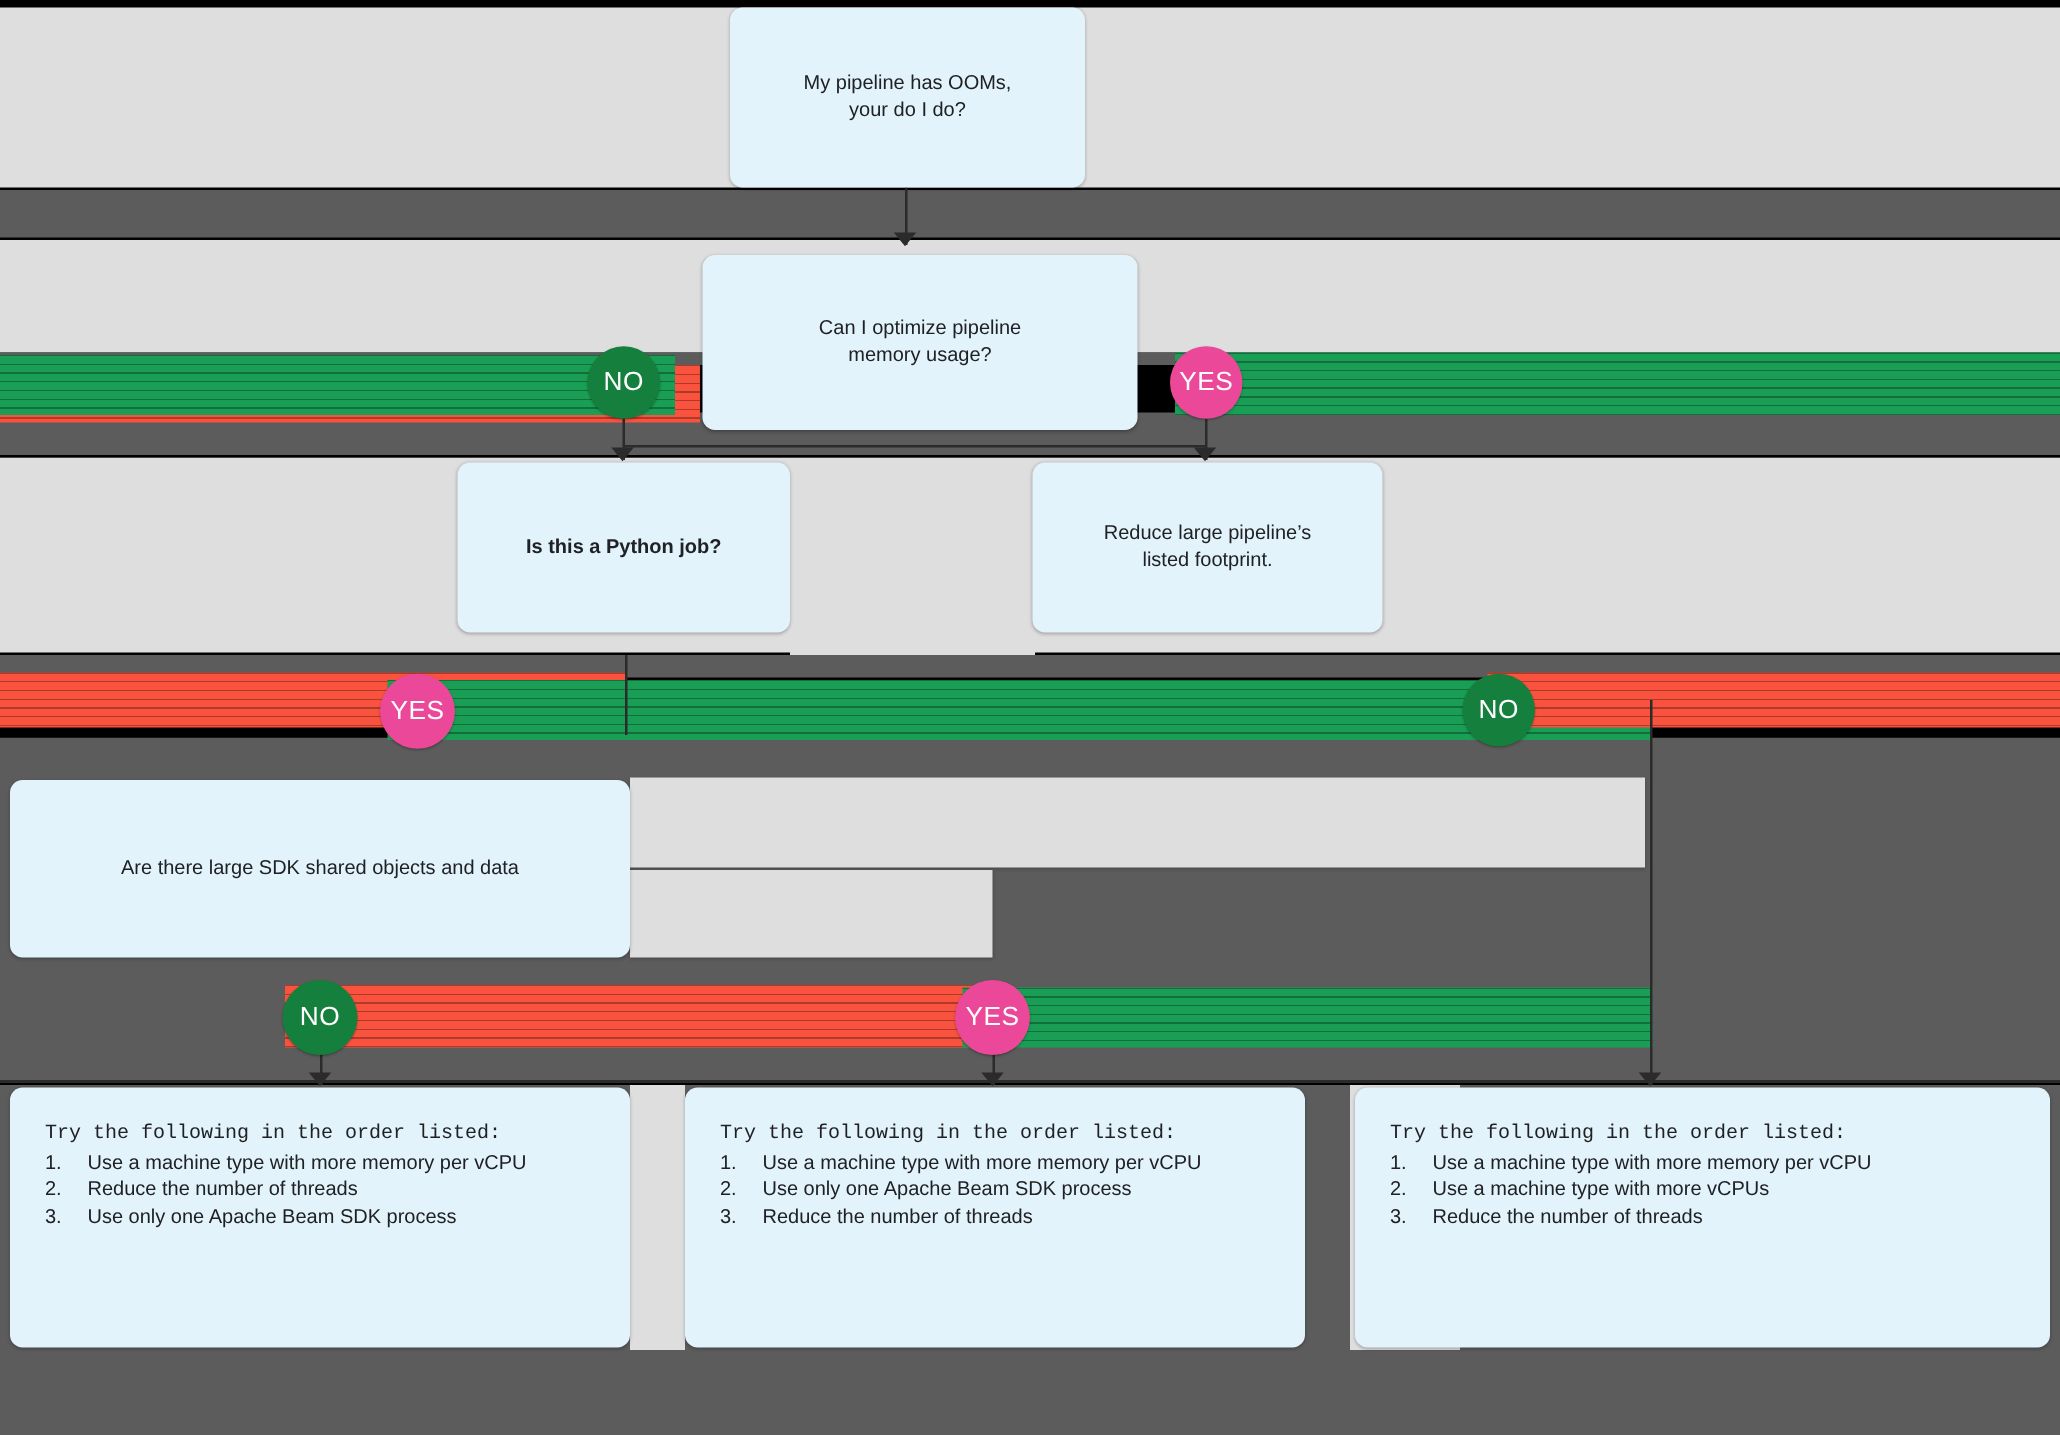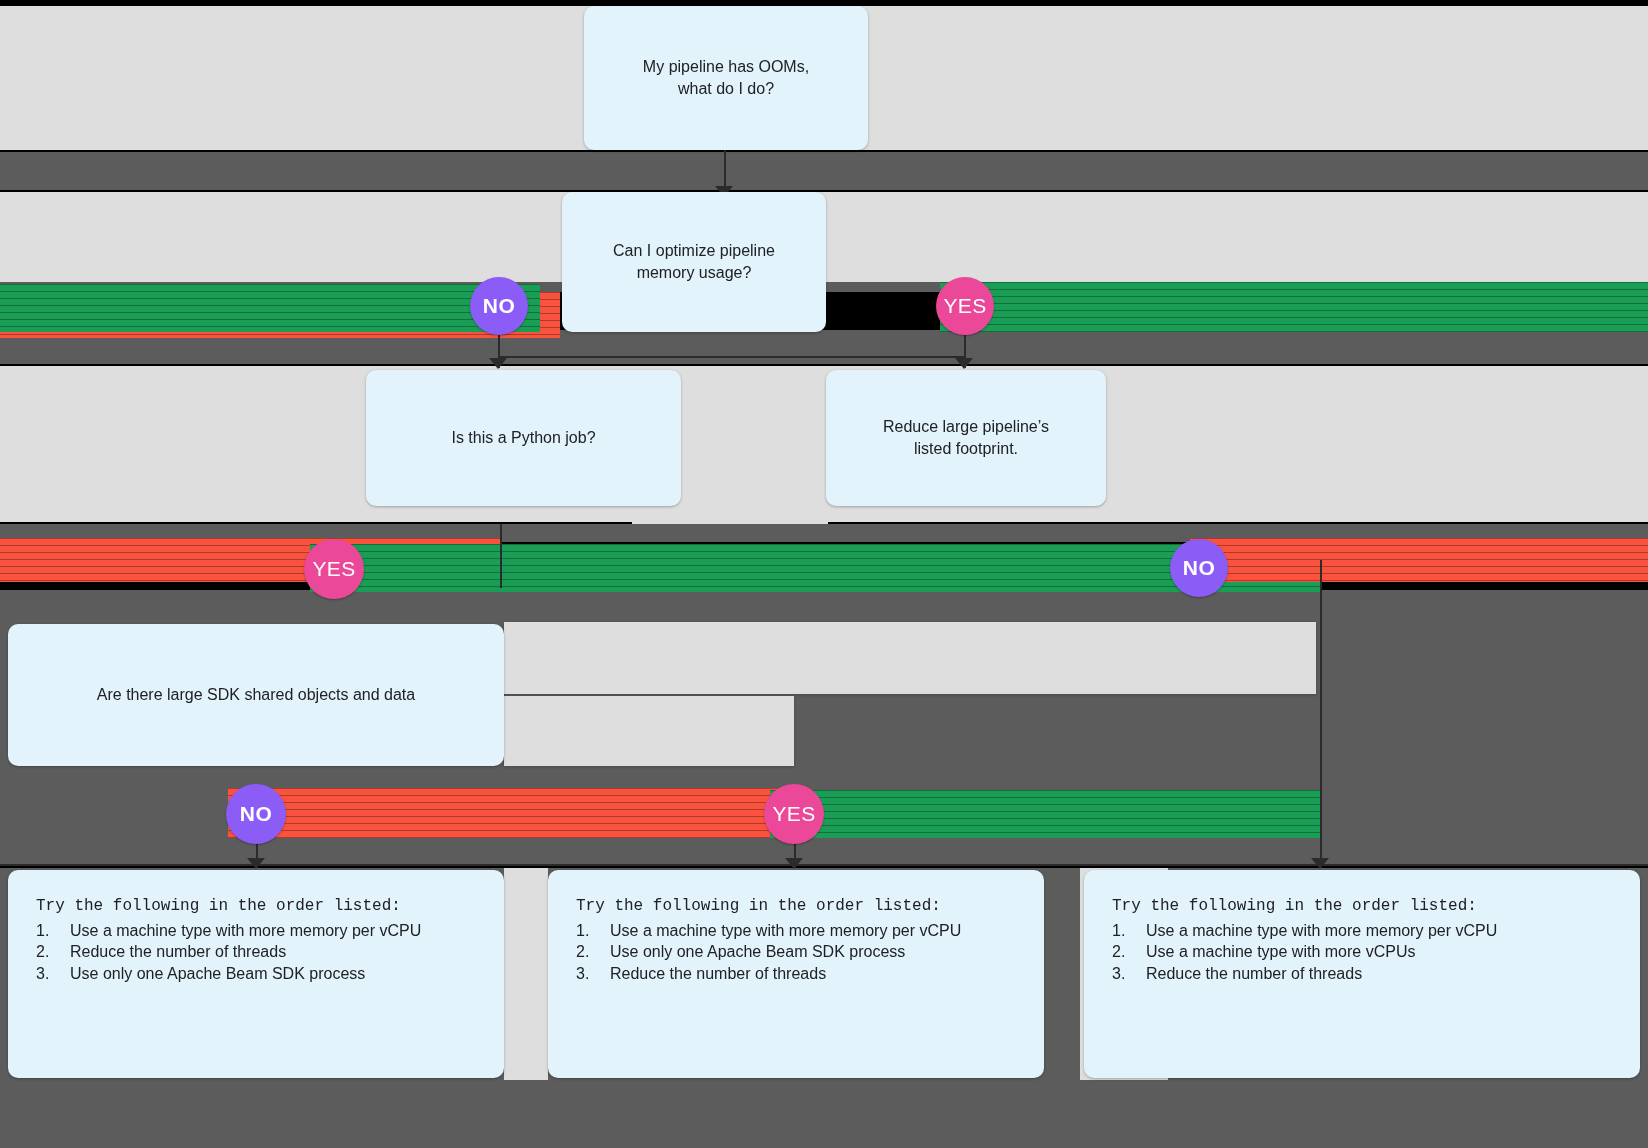--- a/index.html
+++ b/index.html
@@ -75,21 +75,21 @@
   
   .badge{
     position:absolute;
     border-radius:50%;
     display:flex;align-items:center;justify-content:center;
     color:#fff;font-size:21px;font-weight:500;letter-spacing:.4px;
     z-index:40;
     box-shadow:0 1px 2px rgba(0,0,0,.3);
   }
   .badge.yes{background:#ec4899;}
-  .badge.no{background:#8b5cf6;font-weight:bold;}
+  .badge.no{background:#15803d;}
 
   
   .filler{position:absolute;background:#dedede;z-index:10;}
   .filler.sh{box-shadow:0 1px 3px rgba(0,0,0,.22);}
 </style>
 </head>
 <body>
 
 <div id="stage">
 
@@ -164,29 +164,29 @@
 
   <div class="vline" style="left:256px;top:836px;height:32px;"></div>
   <div class="vline" style="left:794px;top:836px;height:32px;"></div>
   <div class="hline" style="left:0px;top:864px;width:1648px;"></div>
   <div class="arrow" style="left:247px;top:858px;"></div>
   <div class="arrow" style="left:785px;top:858px;"></div>
   <div class="arrow" style="left:1311px;top:858px;"></div>
 
   <div class="node" style="left:584px;top:6px;width:284px;height:144px;flex-direction:column;">
     <span>My pipeline has OOMs,</span>
-    <span>what do I do?</span>
-  </div>
-
-  <div class="node" style="left:562px;top:192px;width:264px;height:140px;flex-direction:column;">
+    <span>your do I do?</span>
+  </div>
+
+  <div class="node" style="left:562px;top:204px;width:348px;height:140px;flex-direction:column;">
     <span>Can I optimize pipeline</span>
     <span>memory usage?</span>
   </div>
 
-  <div class="node" style="left:366px;top:370px;width:315px;height:136px;flex-direction:column;">
+  <div class="node" style="left:366px;top:370px;width:266px;height:136px;flex-direction:column;font-weight:bold;">
     <span>Is this a Python job?</span>
   </div>
 
   <div class="node" style="left:826px;top:370px;width:280px;height:136px;flex-direction:column;">
     <span>Reduce large pipeline’s</span>
     <span>listed footprint.</span>
   </div>
 
   <div class="node" style="left:8px;top:624px;width:496px;height:142px;flex-direction:column;">
     <span>Are there large SDK shared objects and data</span>

